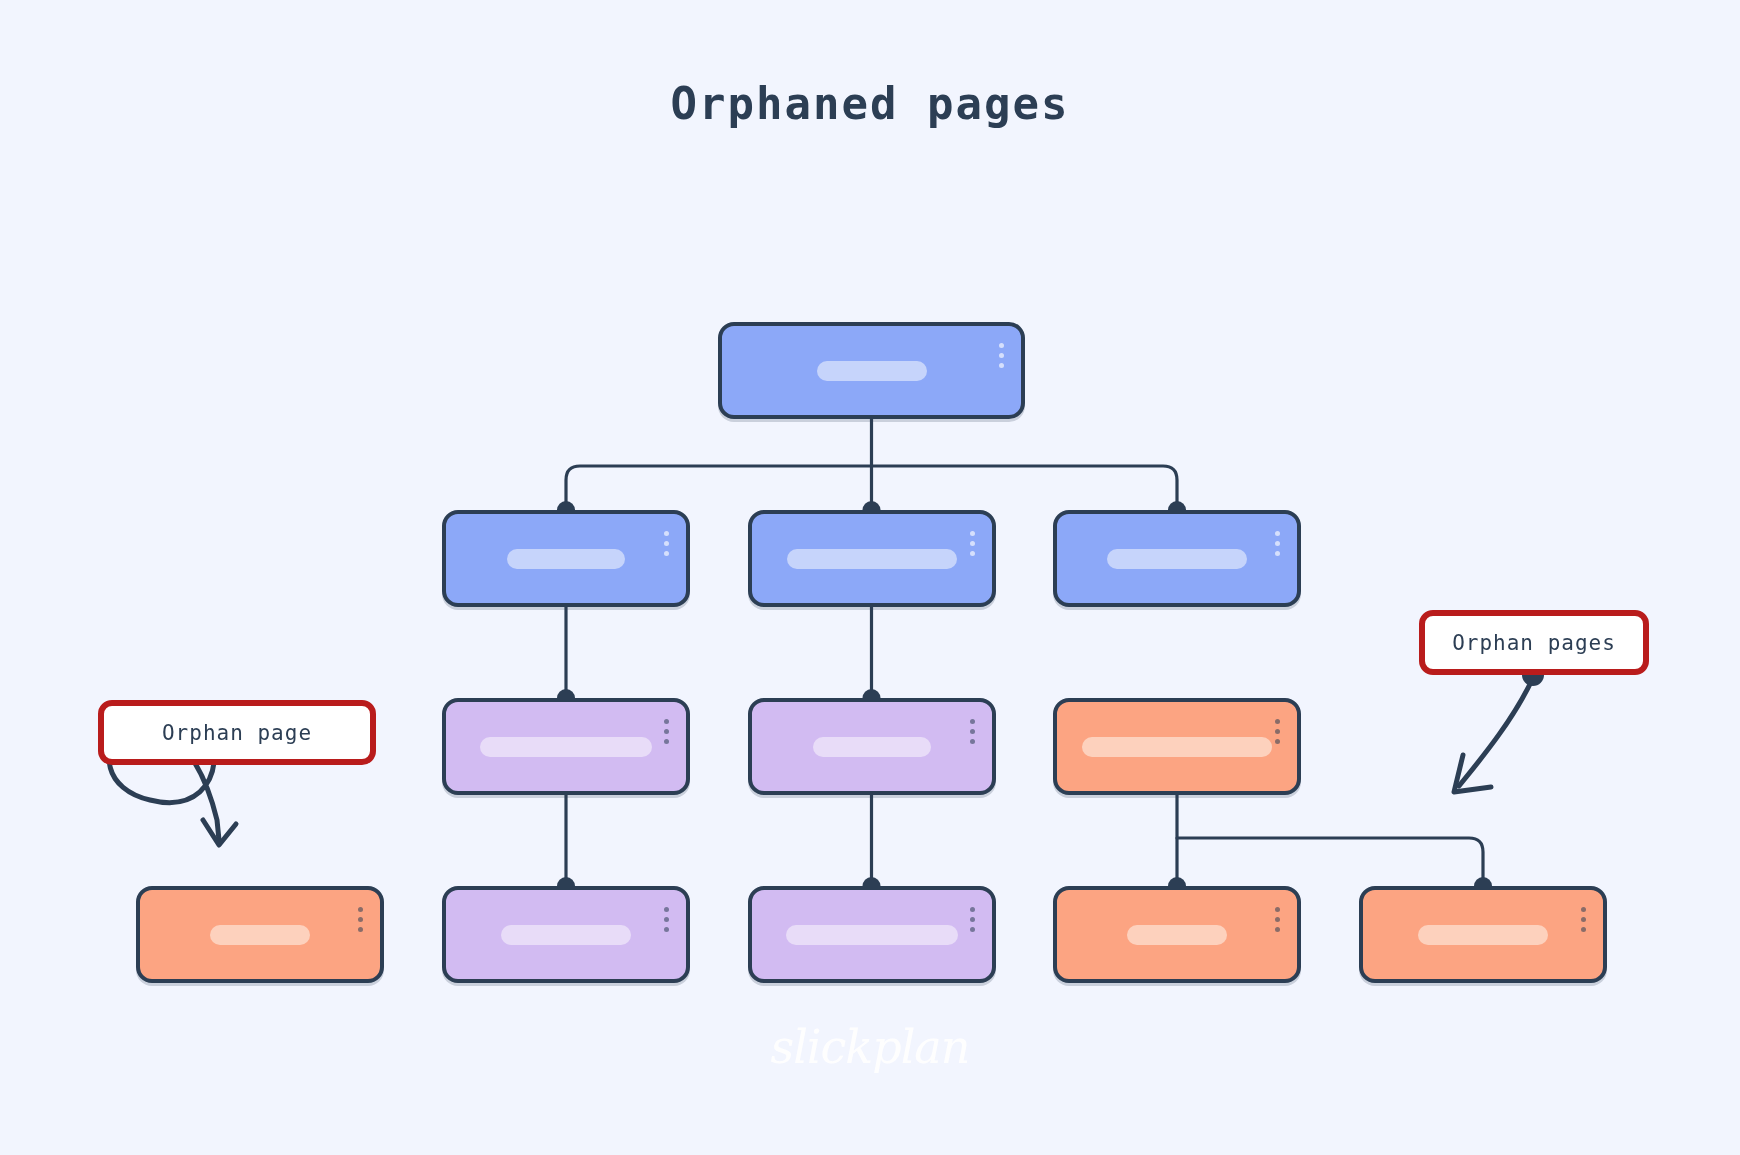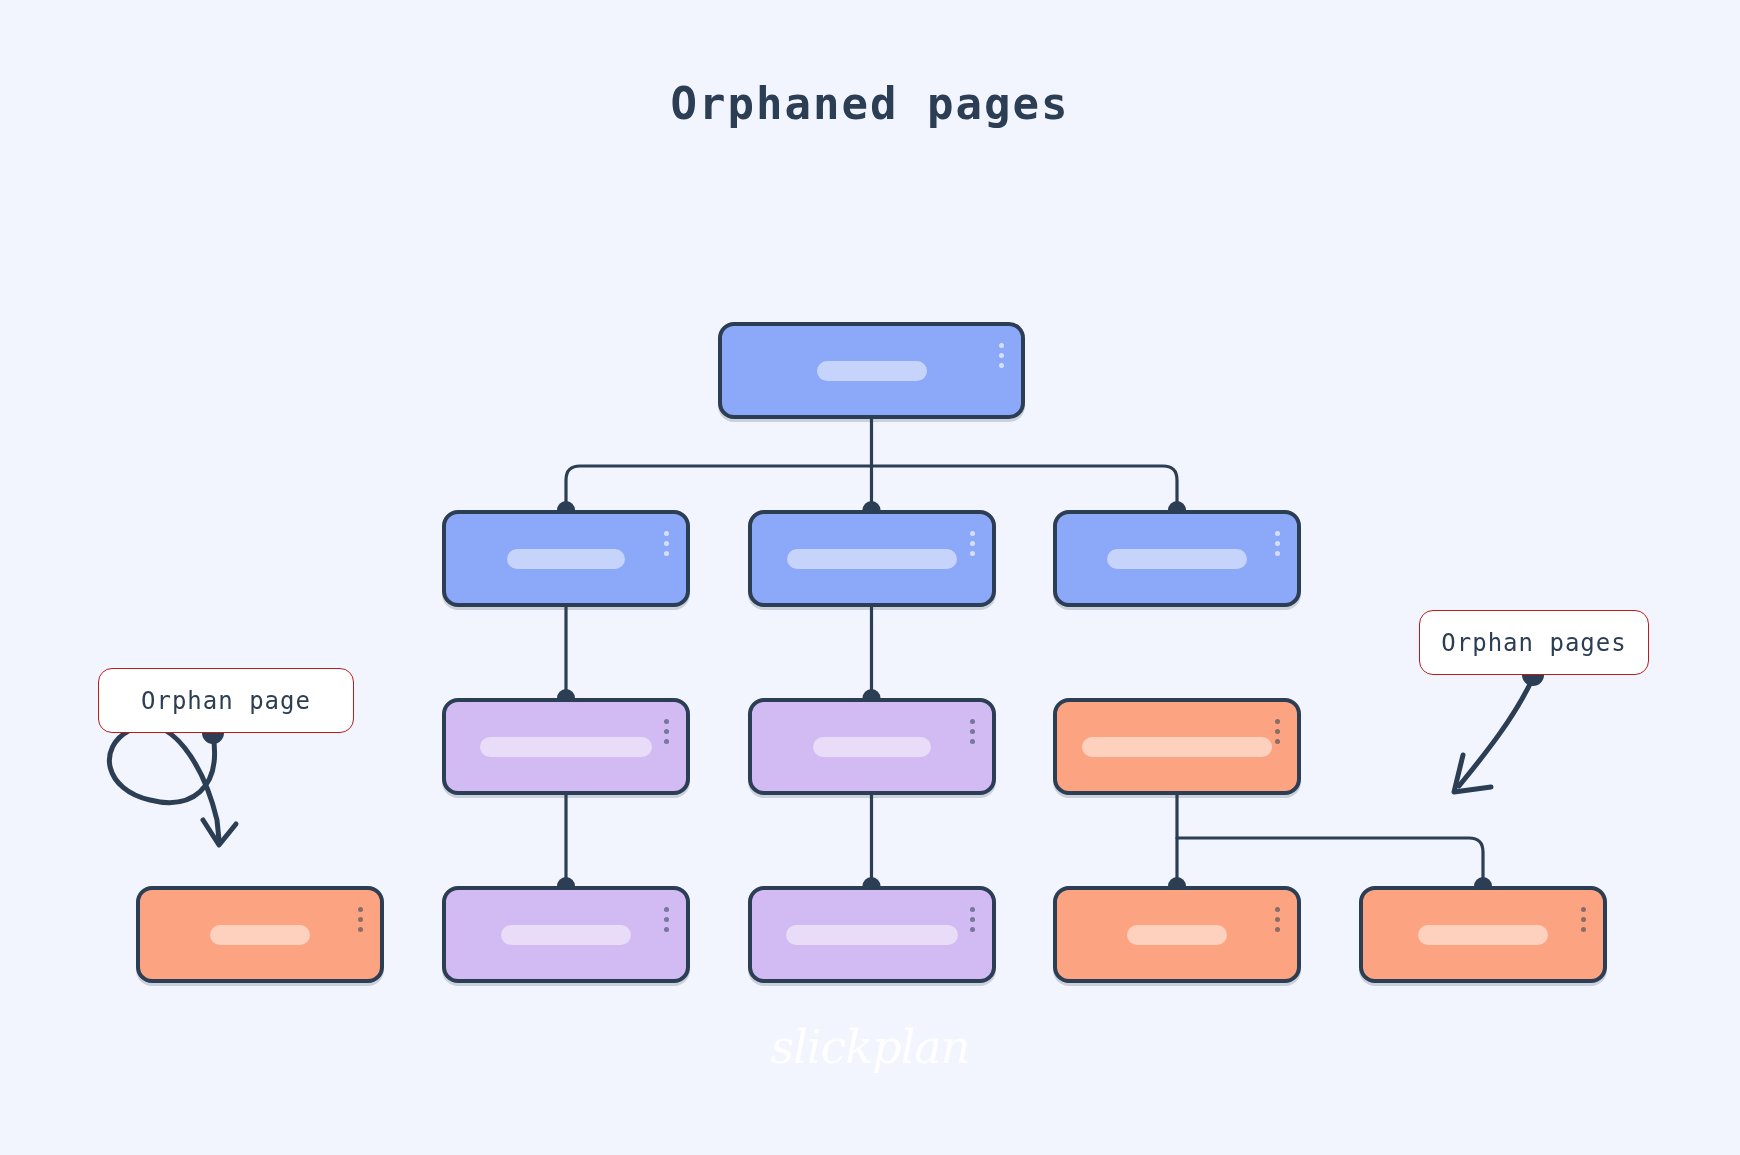--- a/index.html
+++ b/index.html
@@ -89,27 +89,27 @@
     background: #2c3e54;
     opacity: 0.55;
   }
   .node.blue .kebab i { background: #e2e9fd; opacity: 0.85; }
 
   
   .callout {
     position: absolute;
     box-sizing: border-box;
     background: #ffffff;
-    border: 1px solid #b91c1c;
+    border: 6px solid #b91c1c;
     border-radius: 14px;
     display: flex;
     align-items: center;
     justify-content: center;
     font-family: "DejaVu Sans Mono", "Liberation Mono", monospace;
-    font-size: 24px;
+    font-size: 21px;
     color: #2c3e54;
     letter-spacing: 1px;
     white-space: pre;
   }
 
   
   #watermark {
     position: absolute;
     left: 0;
     top: 1020px;
@@ -278,19 +278,19 @@
   </div>
   <div class="node orange" style="left:1359px; top:886px; width:248px; height:97px;">
     <span class="kebab">
         <i></i>
         <i></i>
         <i></i>
       </span>
     <span class="pill" style="width:130px;"></span>
   </div>
 
-  <div class="callout" style="left:98px; top:668px; width:256px; height:65px;">Orphan page</div>
+  <div class="callout" style="left:98px; top:700px; width:278px; height:65px;">Orphan page</div>
 
   <div class="callout" style="left:1419px; top:610px; width:230px; height:65px;">Orphan pages</div>
 
   <div id="watermark">slickplan</div>
 
 </div>
 
 </body></html>

